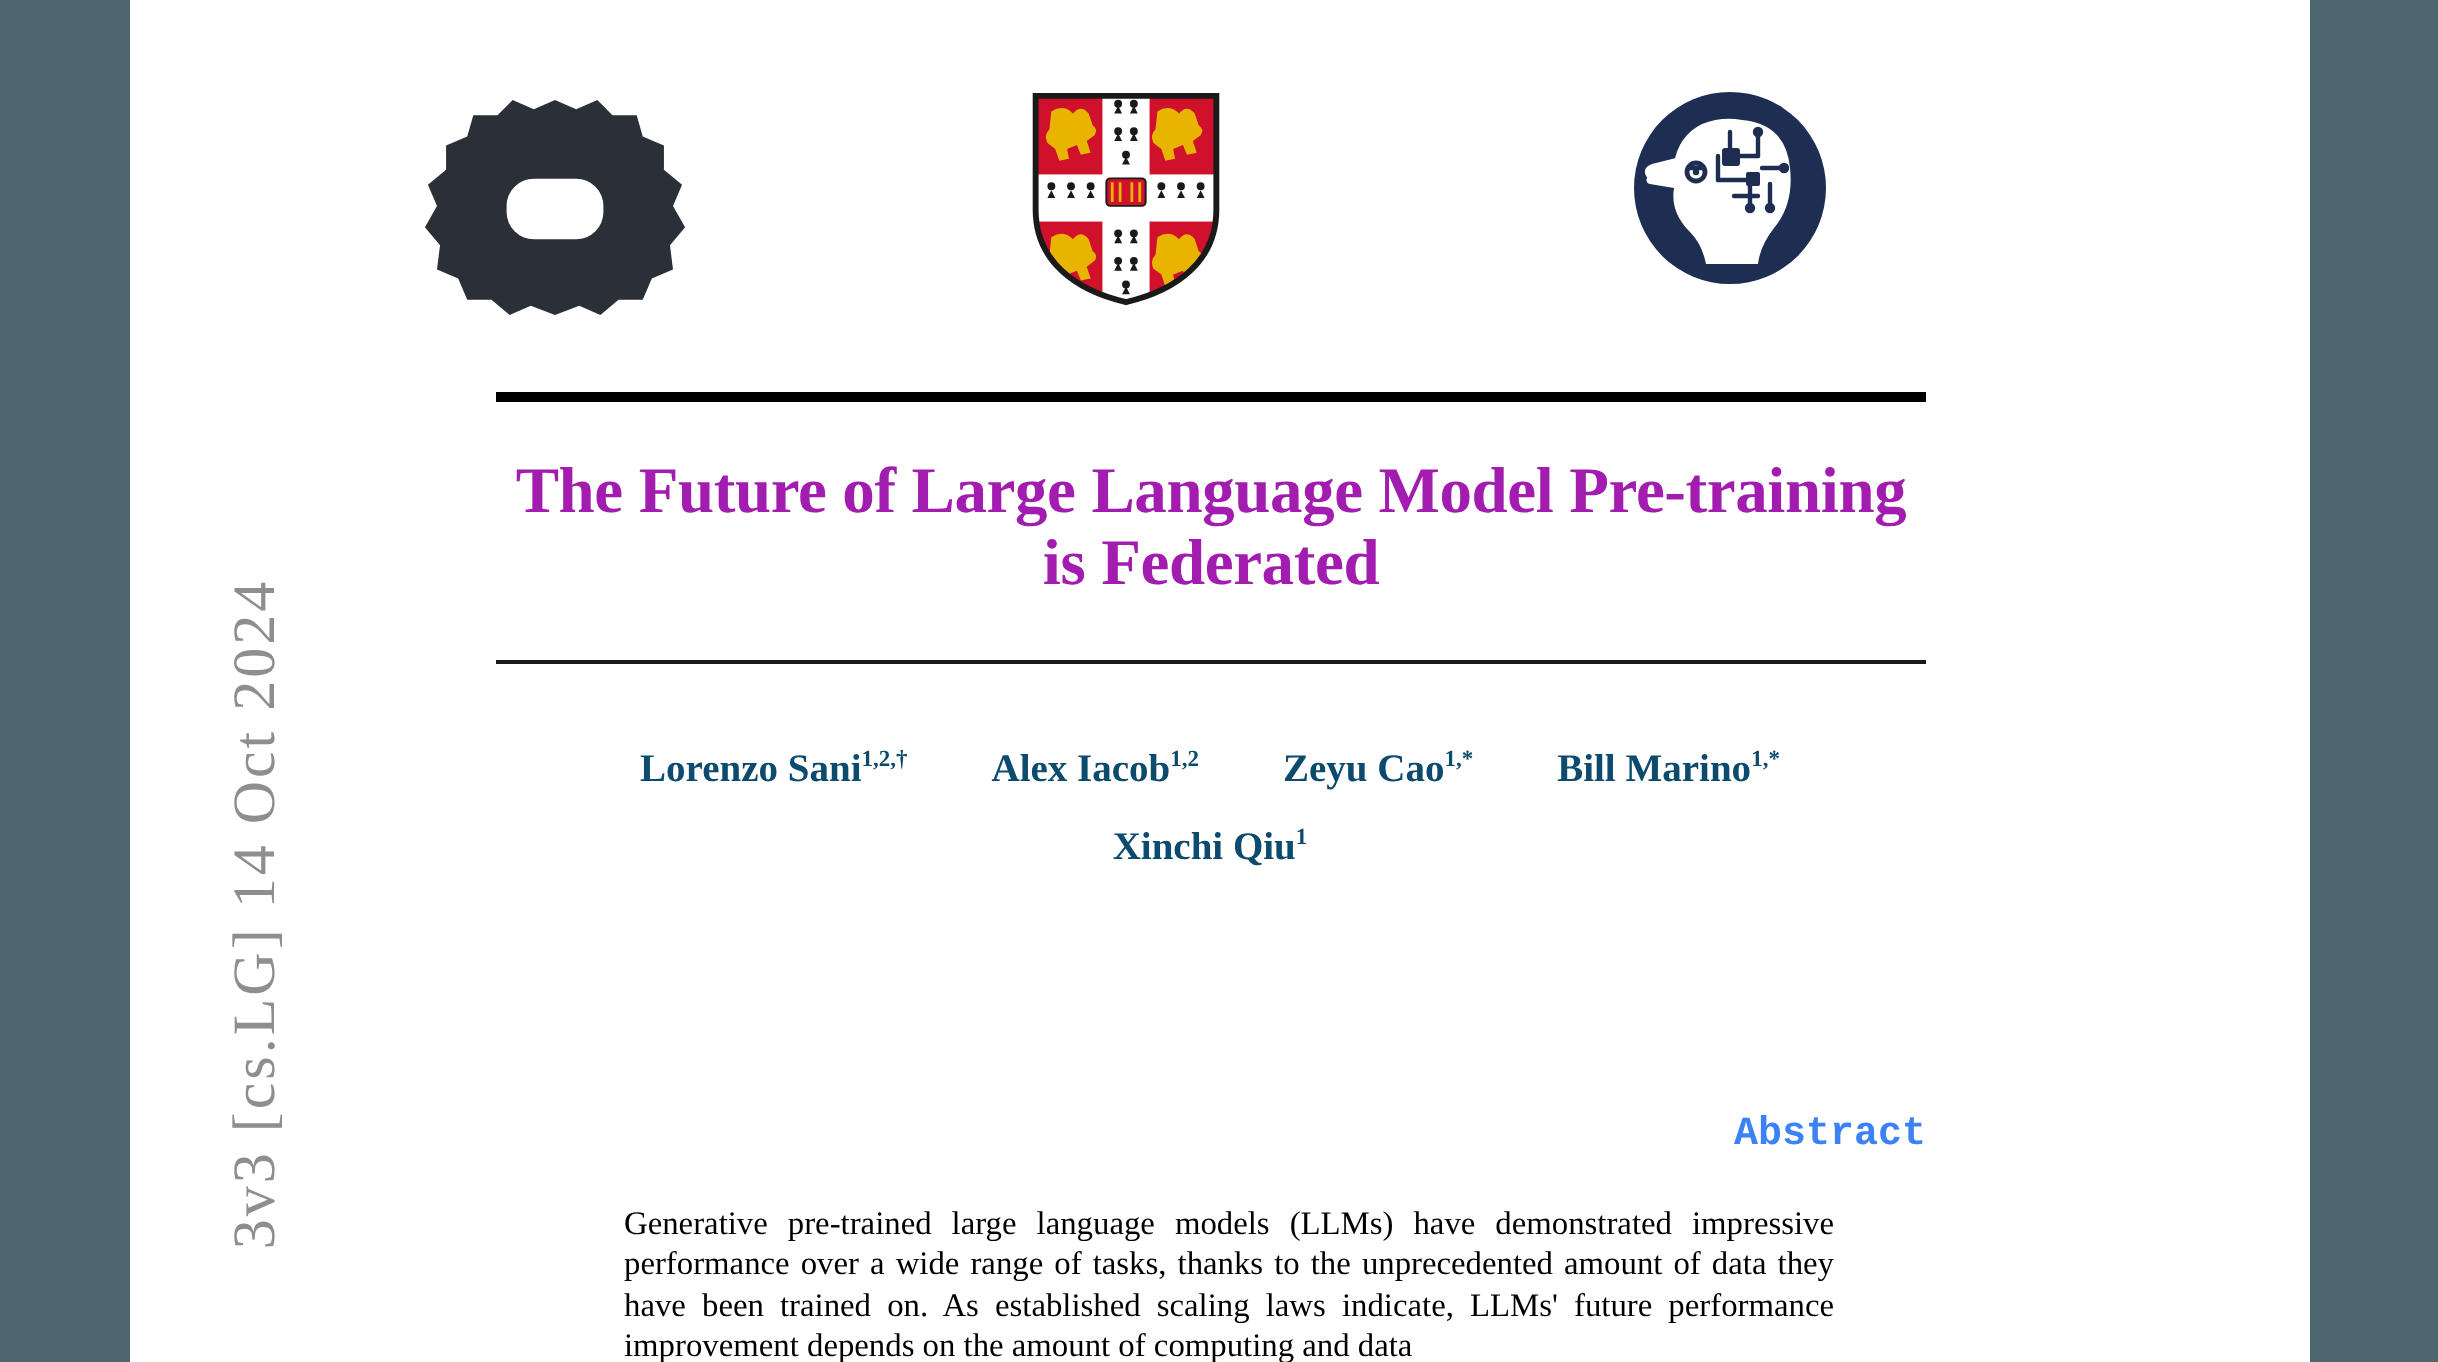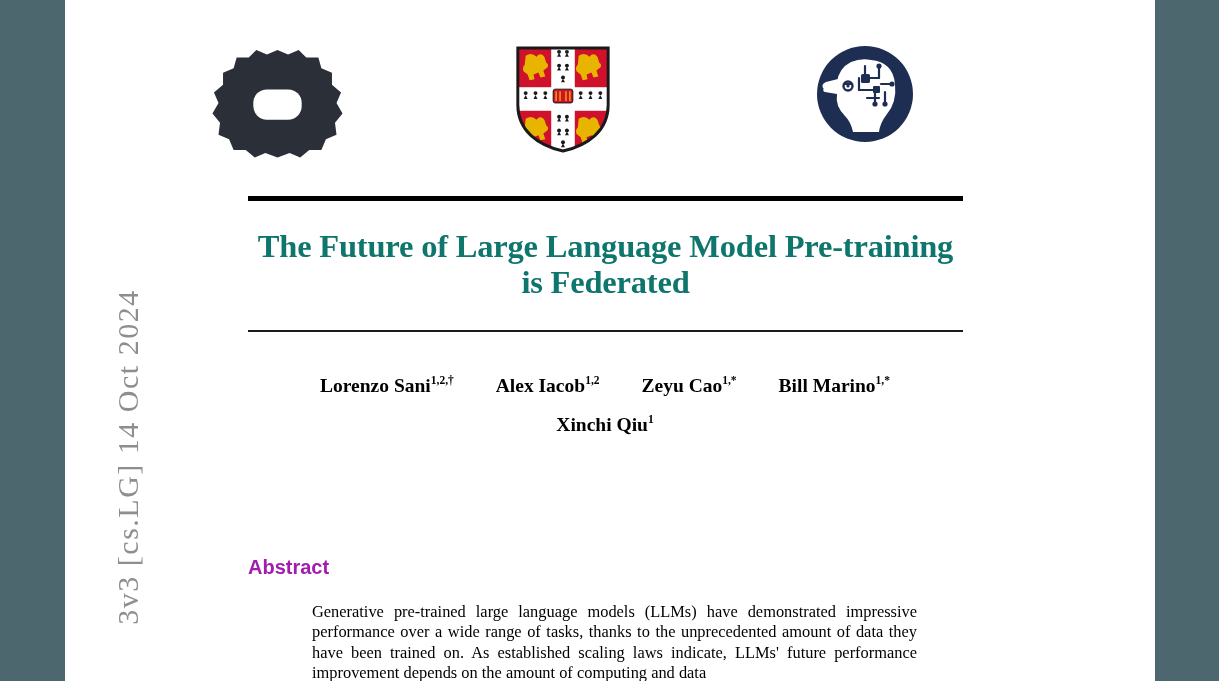--- a/index.html
+++ b/index.html
@@ -54,51 +54,51 @@
     width:715px; height:2px; background:#1a1a1a;
   }
   
   #title {
     position:absolute; left:183px; top:228px; width:715px;
     text-align:center;
     font-family:"Liberation Serif", serif;
     font-weight:bold;
     font-size:32.5px;
     line-height:36px;
-    color:#0f766e;
+    color:#a21caf;
     letter-spacing:-0.2px;
   }
   
   #authors {
     position:absolute; left:160px; top:374px; width:760px;
   }
   .author-row {
     display:flex;
     justify-content:center;
     align-items:baseline;
     margin-bottom:16px;
   }
   .author {
     font-family:"Liberation Serif", serif;
     font-weight:bold;
     font-size:19.5px;
-    color:#000000;
+    color:#0c4a6e;
     white-space:nowrap;
   }
   .author + .author { margin-left:42px; }
   .author sup { font-size:11.5px; font-weight:bold; vertical-align:super; }
 
   
   #abstract-heading {
     position:absolute; left:183px; top:556px; width:715px;
-    text-align:left;
-    font-family:Liberation Sans, sans-serif;
+    text-align:right;
+    font-family:Liberation Mono, monospace;
     font-weight:bold;
     font-size:20px;
-    color:#a21caf;
+    color:#3b82f6;
   }
   #abstract-body {
     position:absolute; left:247px; top:602px; width:605px;
     font-family:"Liberation Serif", serif;
     font-size:16.4px;
     line-height:20.4px;
     color:#000;
     text-align:justify;
     hyphens:none;
   }

